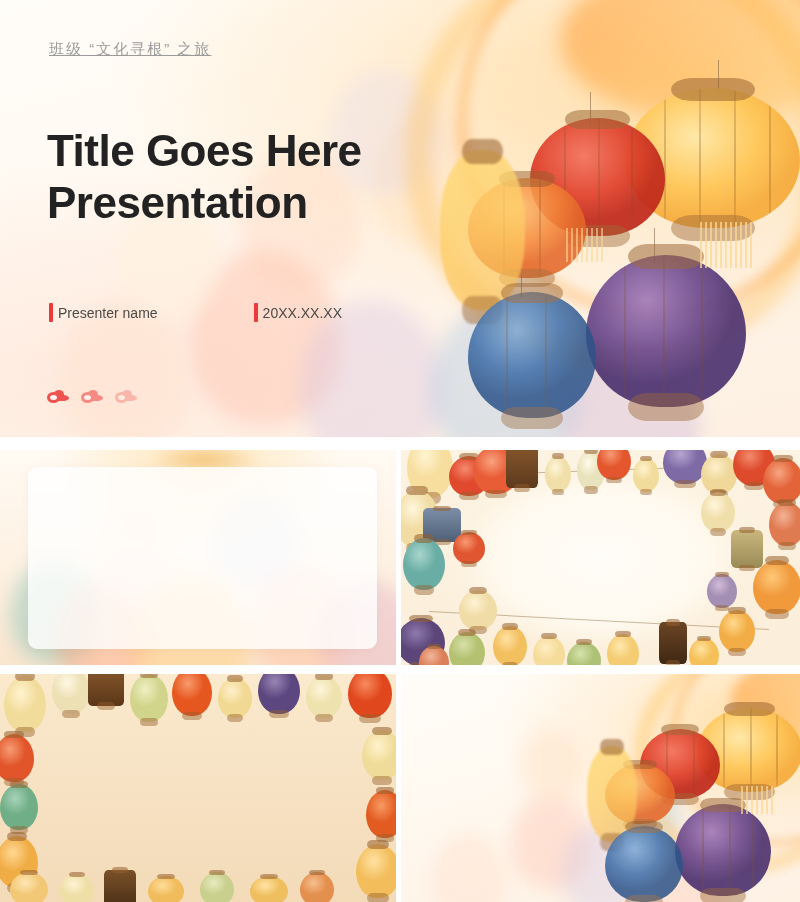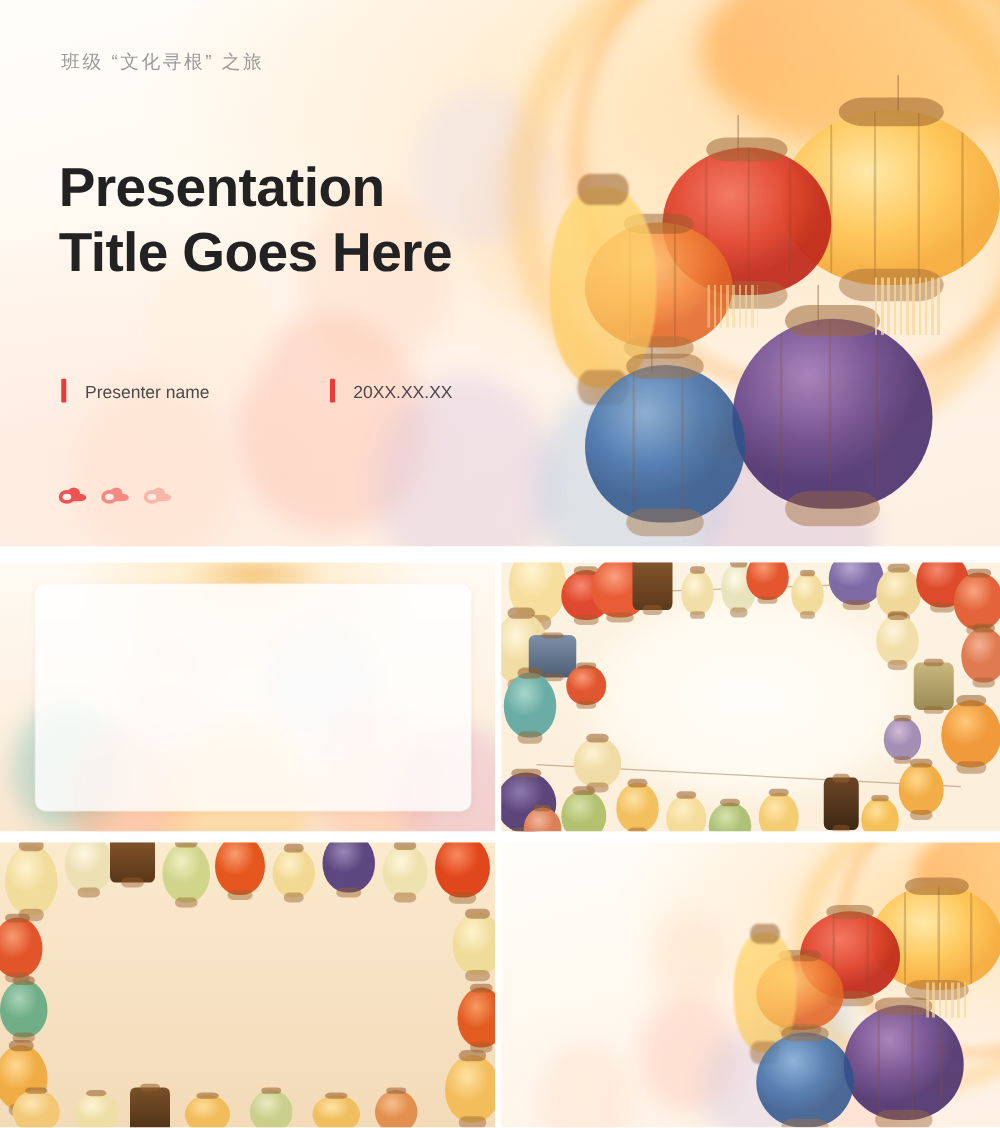--- a/index.html
+++ b/index.html
@@ -35,33 +35,33 @@
   .hook { position:absolute; width:1px; background:rgba(120,90,60,.55); }
 
   
   #slide-title { left:0; top:0; width:800px; height:437px;
     background:
       radial-gradient(120% 95% at 88% 18%, rgba(255,196,96,.55) 0%, rgba(255,214,150,.30) 34%, rgba(255,255,255,0) 62%),
       radial-gradient(80% 70% at 10% 85%, rgba(255,226,214,.55) 0%, rgba(255,255,255,0) 70%),
       linear-gradient(165deg,#fffdf9 0%,#fff8ef 42%,#fdf0e2 100%);
   }
   .s1-head { position:absolute; left:49px; top:40px; font-size:15px;
-             letter-spacing:2px; color:#9b9b9b; }
+             letter-spacing:2px; color:#9b9b9b;text-decoration:underline; }
   .s1-title { position:absolute; left:47px; top:125px; width:430px;
               font-size:44px; line-height:1.18; font-weight:700;
               letter-spacing:-.5px; color:#222; }
   .s1-sub { position:absolute; left:48px; top:232px; font-size:25px;
             font-style:italic; color:#6d6d6d; }
   .meta-row { position:absolute; display:flex; align-items:center; }
   .meta-item { display:flex; align-items:center; }
   .meta-bar { width:4px; background:#ea3a3a; border-radius:1px; }
   .meta-text { color:#4a4a4a; }
   #s1-meta { left:49px; top:303px; }
   #s1-meta .meta-bar { height:19px; }
-  #s1-meta .meta-text { font-size:14px; margin-left:15px; }
+  #s1-meta .meta-text { font-size:14px; margin-left:5px; }
   #s1-meta .gap { width:96px; }
 
   .clouds { position:absolute; display:flex; gap:12px; align-items:center; }
   .cloud { width:22px; height:13px; position:relative; }
   .cloud span { position:absolute; background:#ef5350; border-radius:50%; }
   .cloud .c1 { left:0; top:2px; width:13px; height:11px; }
   .cloud .c2 { left:7px; top:0; width:10px; height:9px; }
   .cloud .c3 { left:11px; top:5px; width:11px; height:6px; border-radius:0 50% 50% 0; }
   .cloud .c4 { left:3px; top:5px; width:7px; height:5px; background:#fff4f2; }
   #s1-clouds { left:47px; top:390px; }
@@ -173,22 +173,22 @@
       </div>
 
       <div style="position:absolute;left:700px;top:222px;width:52px;height:46px;
            background:repeating-linear-gradient(90deg,rgba(250,215,150,.75) 0 2px,transparent 2px 5px);filter:blur(.6px);"></div>
       <div style="position:absolute;left:566px;top:228px;width:40px;height:34px;
            background:repeating-linear-gradient(90deg,rgba(250,215,150,.6) 0 2px,transparent 2px 5px);filter:blur(.6px);"></div>
     </div>
 
     <div class="s1-head">班级 “文化寻根” 之旅</div>
     <div class="s1-title">
+      <div>Title Goes Here</div>
       <div>Presentation</div>
-      <div>Title Goes Here</div>
     </div>
 
     <div class="meta-row" id="s1-meta">
       <div class="meta-item">
         <span class="meta-bar"></span>
         <span class="meta-text">Presenter name</span>
       </div>
       <span class="gap"></span>
       <div class="meta-item">
         <span class="meta-bar"></span>

